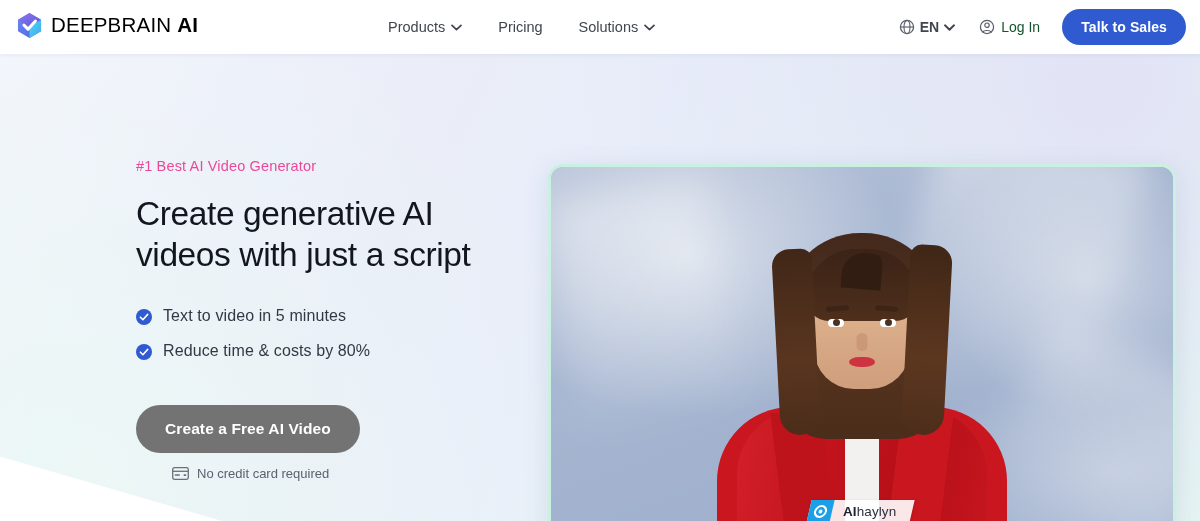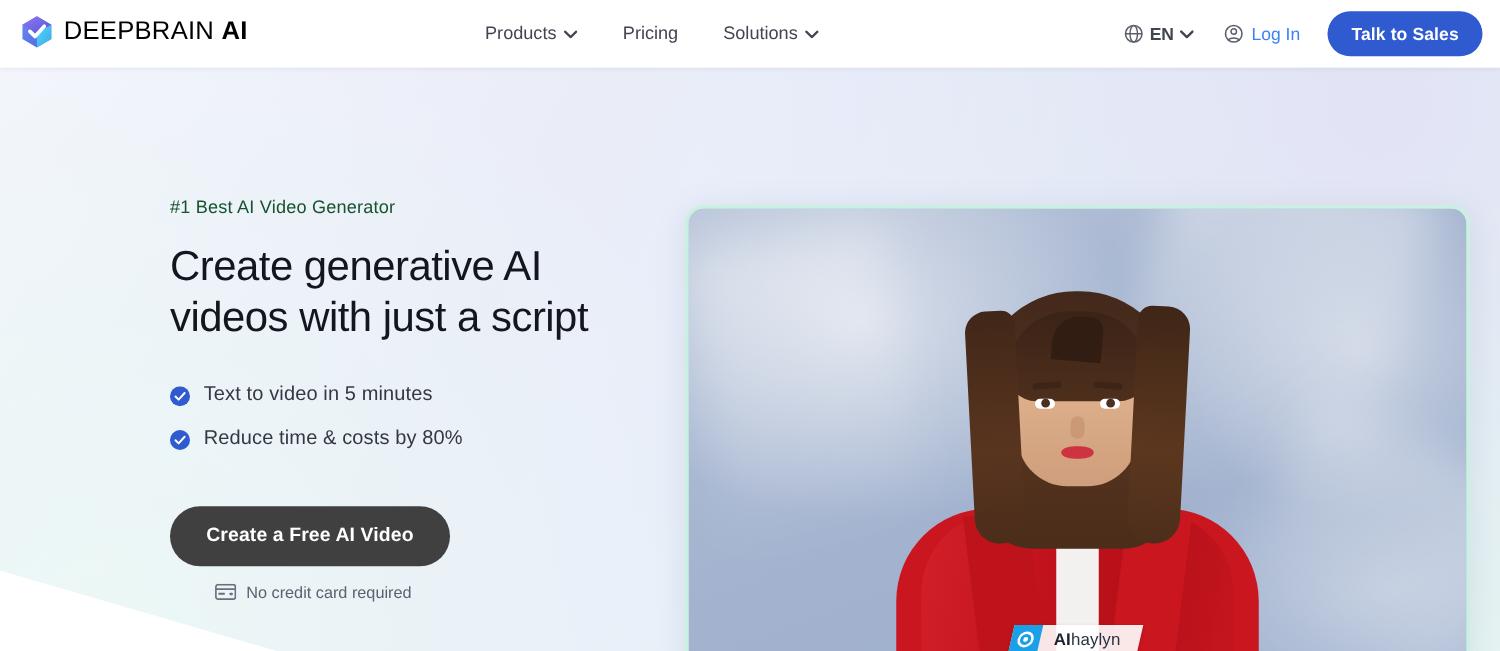--- a/index.html
+++ b/index.html
@@ -56,44 +56,44 @@
   .nav { position:absolute; left:370px; top:0; height:54px; display:flex; align-items:center; gap:0; }
   .nav-item {
     display:flex; align-items:center; gap:6px; cursor:pointer;
     padding:0 18px; height:66px;
     font-size:14.5px; color:#41454f; white-space:nowrap;
   }
   .chev { width:11px; height:7px; display:block; flex:none; }
 
   .header-right { position:absolute; right:14px; top:0; height:54px; display:flex; align-items:center; gap:0; }
   .lang { display:flex; align-items:center; gap:5px; cursor:pointer; padding:0 11px; font-size:14px; color:#41454f; font-weight:600; }
-  .login { display:flex; align-items:center; gap:6px; cursor:pointer; padding:0 13px; font-size:14px; color:#3b82f6; }
+  .login { display:flex; align-items:center; gap:6px; cursor:pointer; padding:0 13px; font-size:14px; color:#14532d; }
   .icon-sm { width:16px; height:16px; display:block; flex:none; }
   .btn-sales {
     background:#2f5ad0; color:#fff; font-size:14px; font-weight:600;
     border:none; border-radius:20px; padding:10px 19px; cursor:pointer;
     margin-left:9px; white-space:nowrap; letter-spacing:.1px;
     font-family:"Liberation Sans", sans-serif;
   }
 
   
   .left { position:absolute; left:136px; top:158px; width:420px; z-index:5; }
-  .eyebrow { font-size:14.5px; color:#14532d; font-weight:500; letter-spacing:.15px; }
+  .eyebrow { font-size:14.5px; color:#ec4899; font-weight:500; letter-spacing:.15px; }
   .headline {
     margin-top:19px; font-size:33.5px; line-height:41px; font-weight:400;
     color:#13161f; letter-spacing:-.4px; max-width:390px;
   }
   .features { margin-top:32px; display:flex; flex-direction:column; gap:17px; }
   .feat { display:flex; align-items:flex-end; gap:11px; }
   .feat-ico { width:16px; height:16px; flex:none; display:block; }
   .feat-txt { font-size:16px; color:#333844; letter-spacing:.1px; }
 
   .cta-wrap { margin-top:45px; }
   .btn-cta {
-    background:#404040; color:#fff; border:none; border-radius:26px;
+    background:#737373; color:#fff; border:none; border-radius:26px;
     font-size:15.5px; font-weight:600; padding:15px 29px; cursor:pointer;
     letter-spacing:.1px; font-family:"Liberation Sans", sans-serif;
   }
   .nocard { margin-top:13px; display:flex; align-items:center; gap:8px;padding-left:36px; }
   .card-ico { width:17px; height:13px; display:block; flex:none; }
   .nocard-txt { font-size:13px; color:#5c6170; }
 
   
   .video {
     position:absolute; left:548px; top:164px; width:628px; height:378px;

